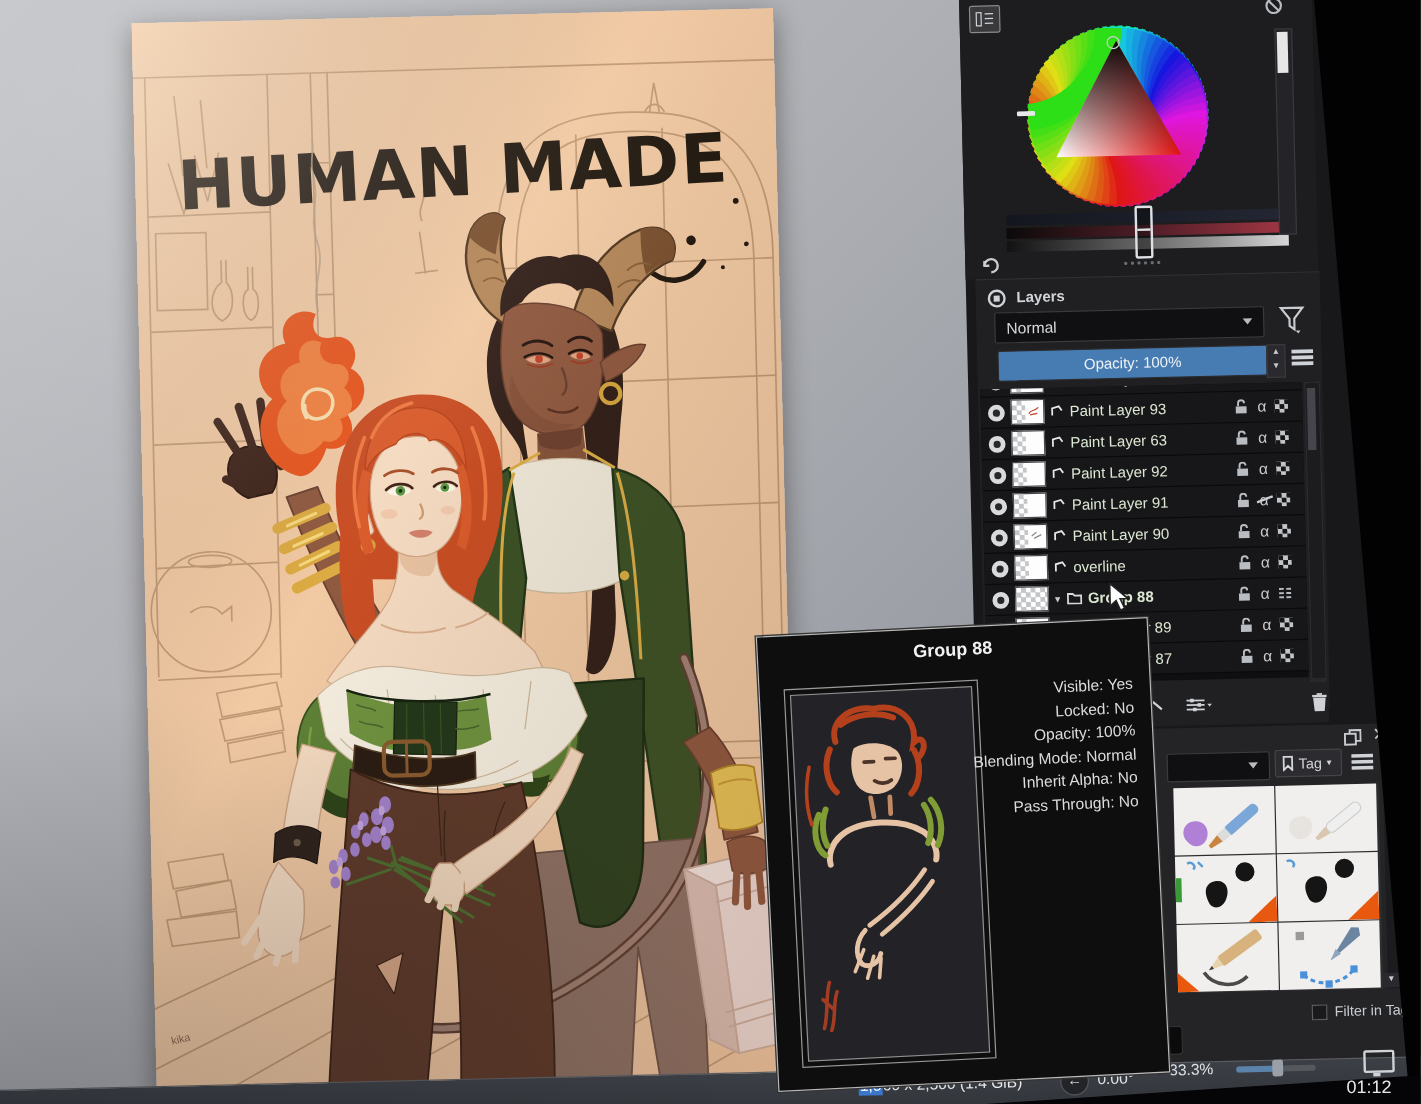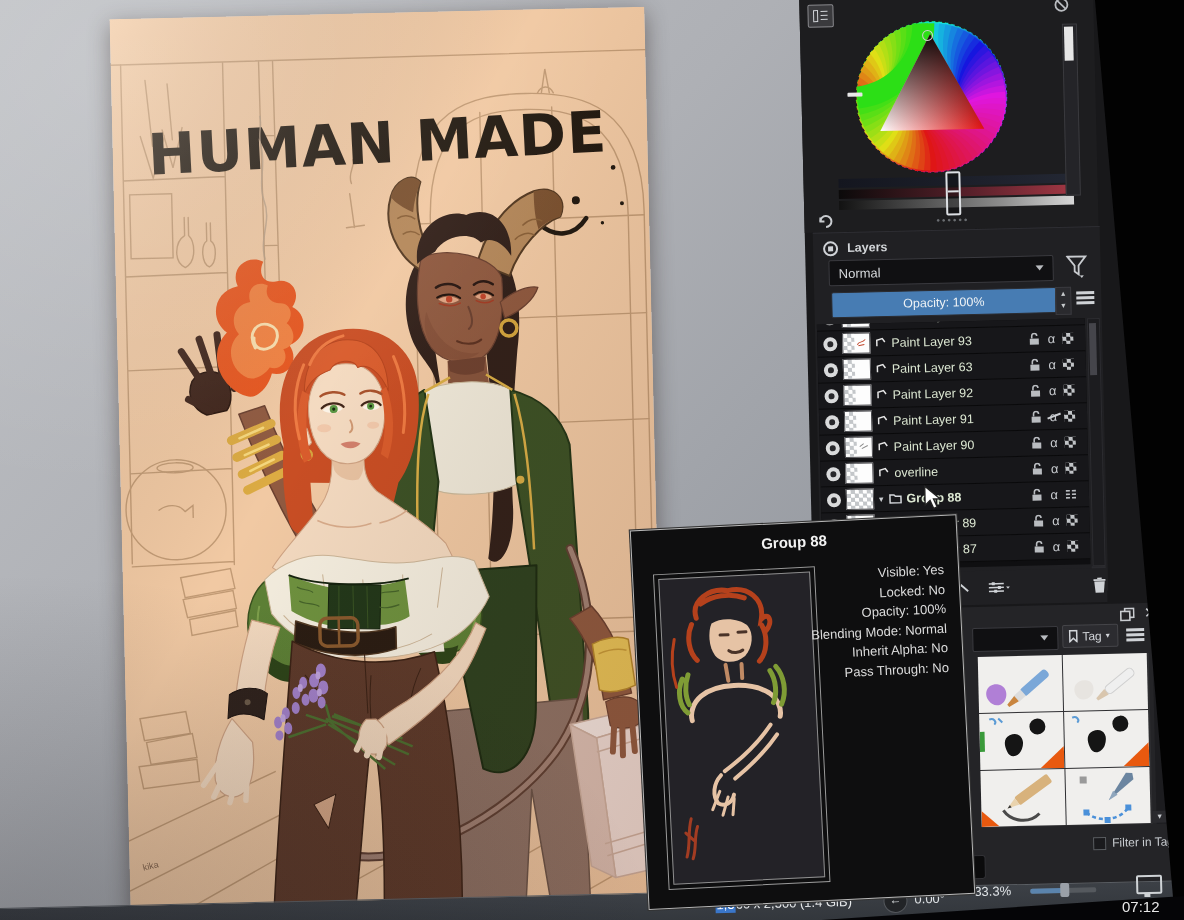--- a/index.html
+++ b/index.html
@@ -817,14 +817,14 @@
     <svg class="cursor" width="22" height="26" viewBox="0 0 22 26">
       <path d="M2,1 L2,20 L7,15.5 L10.5,23.5 L14,22 L10.5,14 L17,14 Z" fill="#fff" stroke="#222" stroke-width="1.4"></path>
     </svg>
 
     <div class="glare"></div>
     <div class="vignette"></div>
   </div>
 
   <div class="bezel-right"></div>
   <div class="bezel-bottom"></div>
-  <div class="clock">07:12</div>
+  <div class="clock">01:12</div>
 </div>
 
 </body></html>

